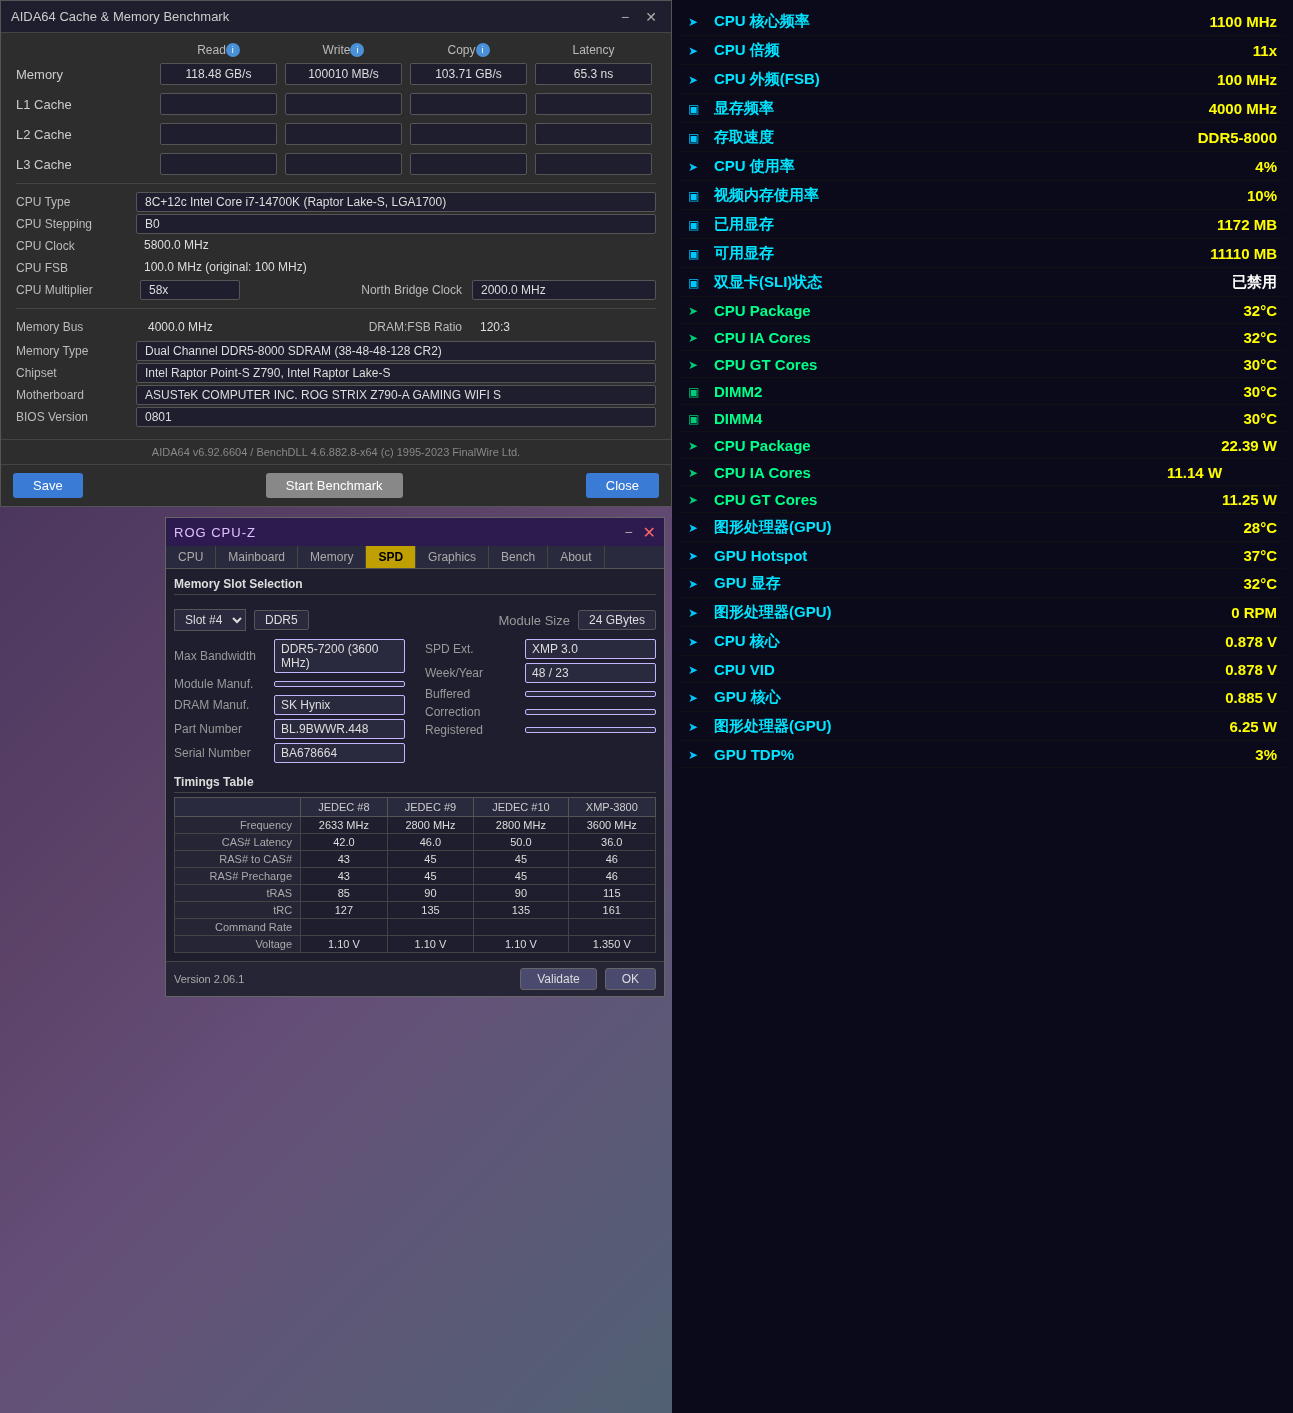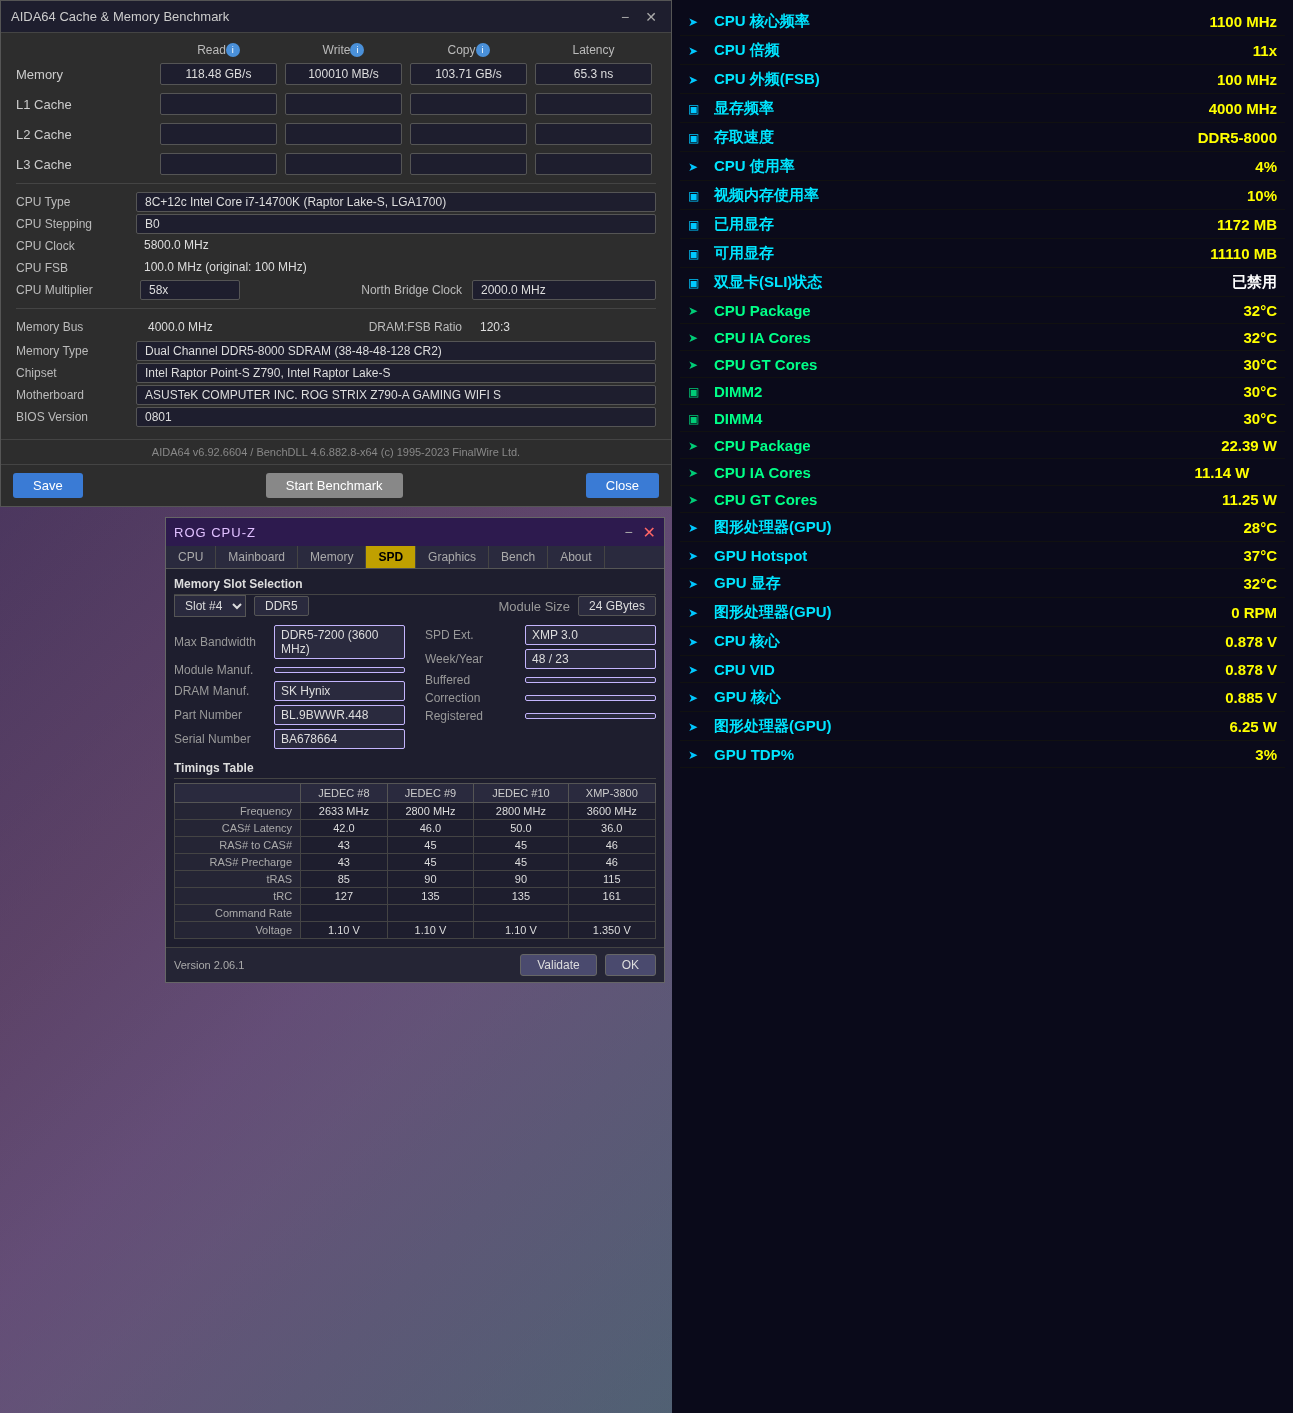--- a/index.html
+++ b/index.html
@@ -266,21 +266,21 @@
 
     .cpuz-body {
       padding: 8px;
       background: #1e1e2e;
     }
 
     .cpuz-section-title {
       color: #ddd;
       font-size: 12px;
       font-weight: bold;
-      margin-bottom: 0;
+      margin-bottom: 14px;
       border-bottom: 1px solid #444;
       padding-bottom: 3px;
     }
 
     .cpuz-slot-row {
       display: flex;
       align-items: center;
       gap: 8px;
       margin-bottom: 8px;
     }
@@ -773,21 +773,21 @@
       <span style="font-size: 15px; font-weight: bold; color: rgb(255, 255, 0); text-align: right; min-width: 110px;">30°C</span>
     </div>
     <div style="display: flex; align-items: center; padding: 4px 8px; margin-bottom: 1px; gap: 10px; border-bottom: 1px solid rgb(17, 17, 17);">
       <span style="font-size: 12px; color: rgb(0, 204, 119); min-width: 16px;">➤</span>
       <span style="flex: 1 1 0%; font-size: 15px; font-weight: bold; color: rgb(0, 255, 136);">CPU Package</span>
       <span style="font-size: 15px; font-weight: bold; color: rgb(255, 255, 0); text-align: right; min-width: 110px;">22.39 W</span>
     </div>
     <div style="display: flex; align-items: center; padding: 4px 8px; margin-bottom: 1px; gap: 10px; border-bottom: 1px solid rgb(17, 17, 17);">
       <span style="font-size: 12px; color: rgb(0, 204, 119); min-width: 16px;">➤</span>
       <span style="flex: 1 1 0%; font-size: 15px; font-weight: bold; color: rgb(0, 255, 136);">CPU IA Cores</span>
-      <span style="font-size: 15px; font-weight: bold; color: rgb(255, 255, 0); text-align: center; min-width: 110px;">11.14 W</span>
+      <span style="font-size: 15px; font-weight: bold; color: rgb(255, 255, 0); text-align: left; min-width: 110px;">11.14 W</span>
     </div>
     <div style="display: flex; align-items: center; padding: 4px 8px; margin-bottom: 1px; gap: 10px; border-bottom: 1px solid rgb(17, 17, 17);">
       <span style="font-size: 12px; color: rgb(0, 204, 119); min-width: 16px;">➤</span>
       <span style="flex: 1 1 0%; font-size: 15px; font-weight: bold; color: rgb(0, 255, 136);">CPU GT Cores</span>
       <span style="font-size: 15px; font-weight: bold; color: rgb(255, 255, 0); text-align: right; min-width: 110px;">11.25 W</span>
     </div>
     <div style="display: flex; align-items: center; padding: 4px 8px; margin-bottom: 1px; gap: 10px; border-bottom: 1px solid rgb(17, 17, 17);">
       <span style="font-size: 12px; color: rgb(0, 200, 255); min-width: 16px;">➤</span>
       <span style="flex: 1 1 0%; font-size: 15px; font-weight: bold; color: rgb(0, 229, 255);">图形处理器(GPU)</span>
       <span style="font-size: 15px; font-weight: bold; color: rgb(255, 255, 0); text-align: right; min-width: 110px;">28°C</span>

